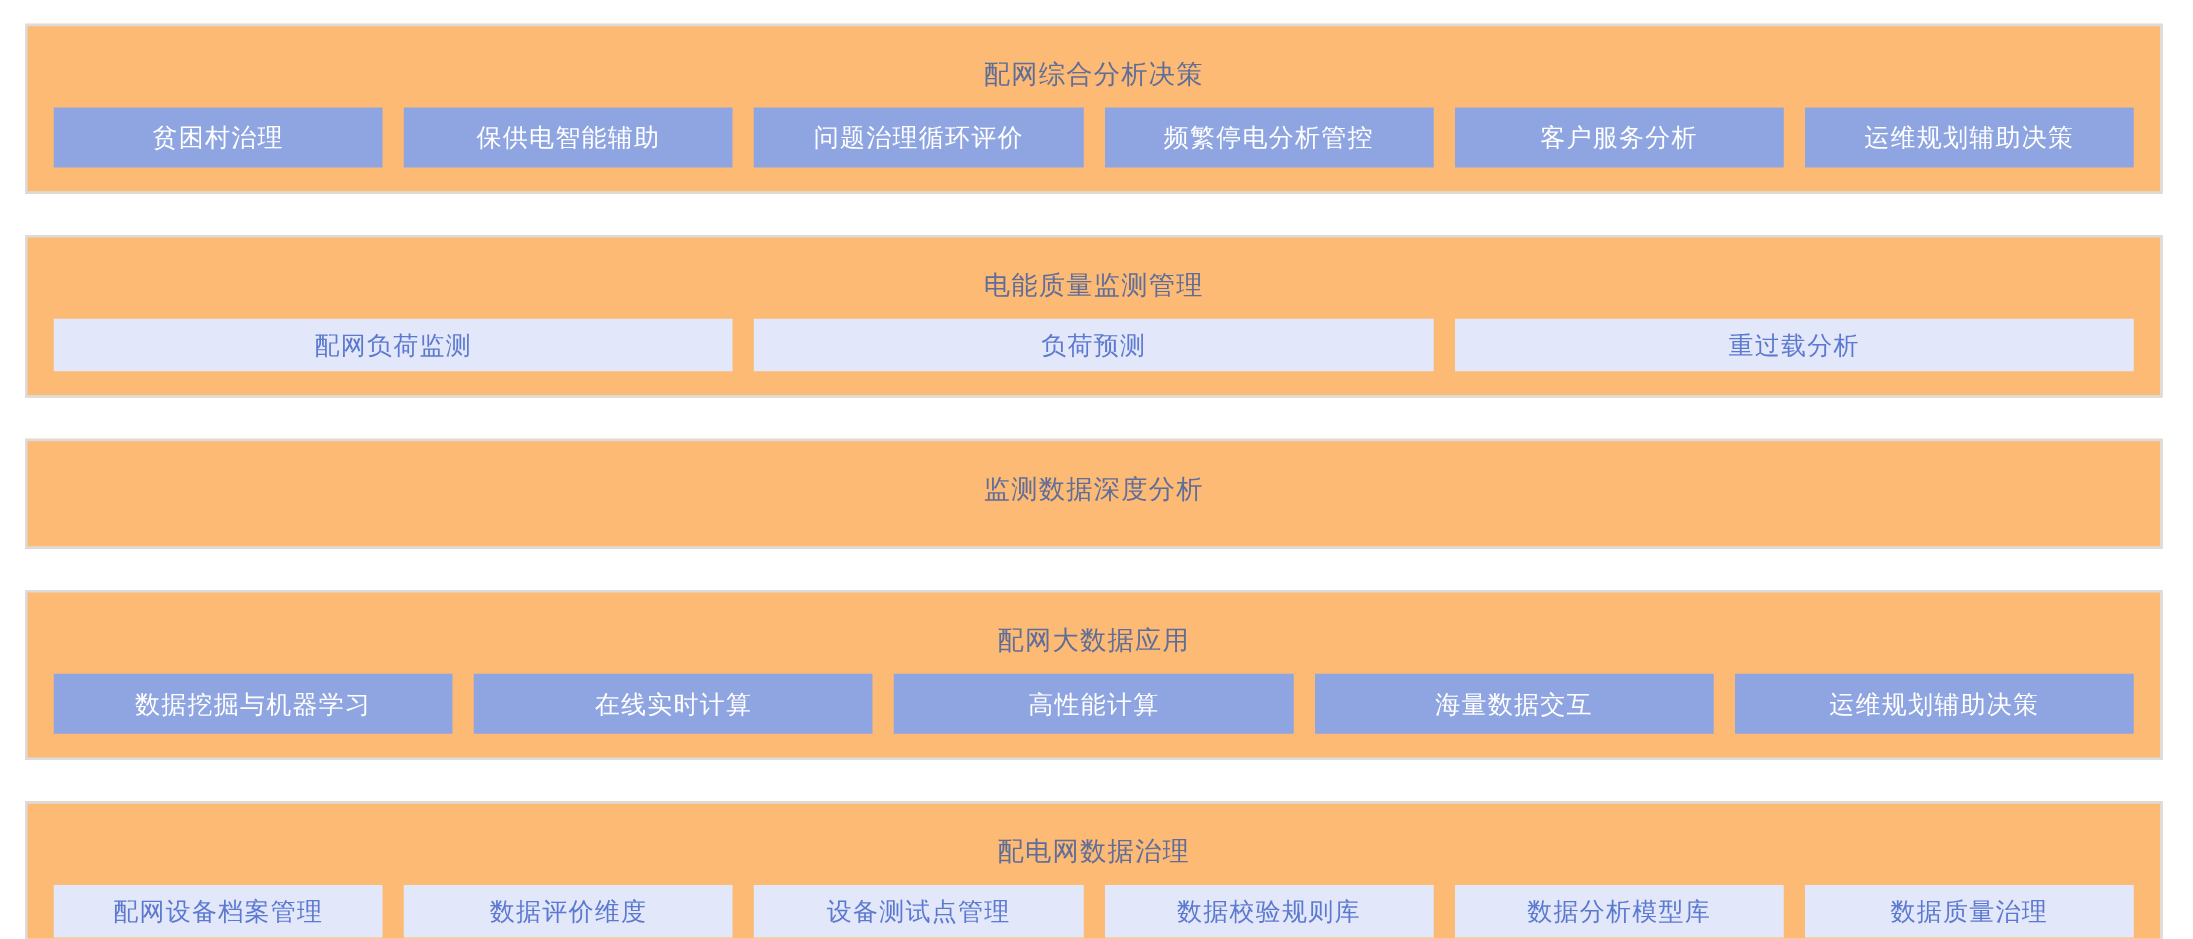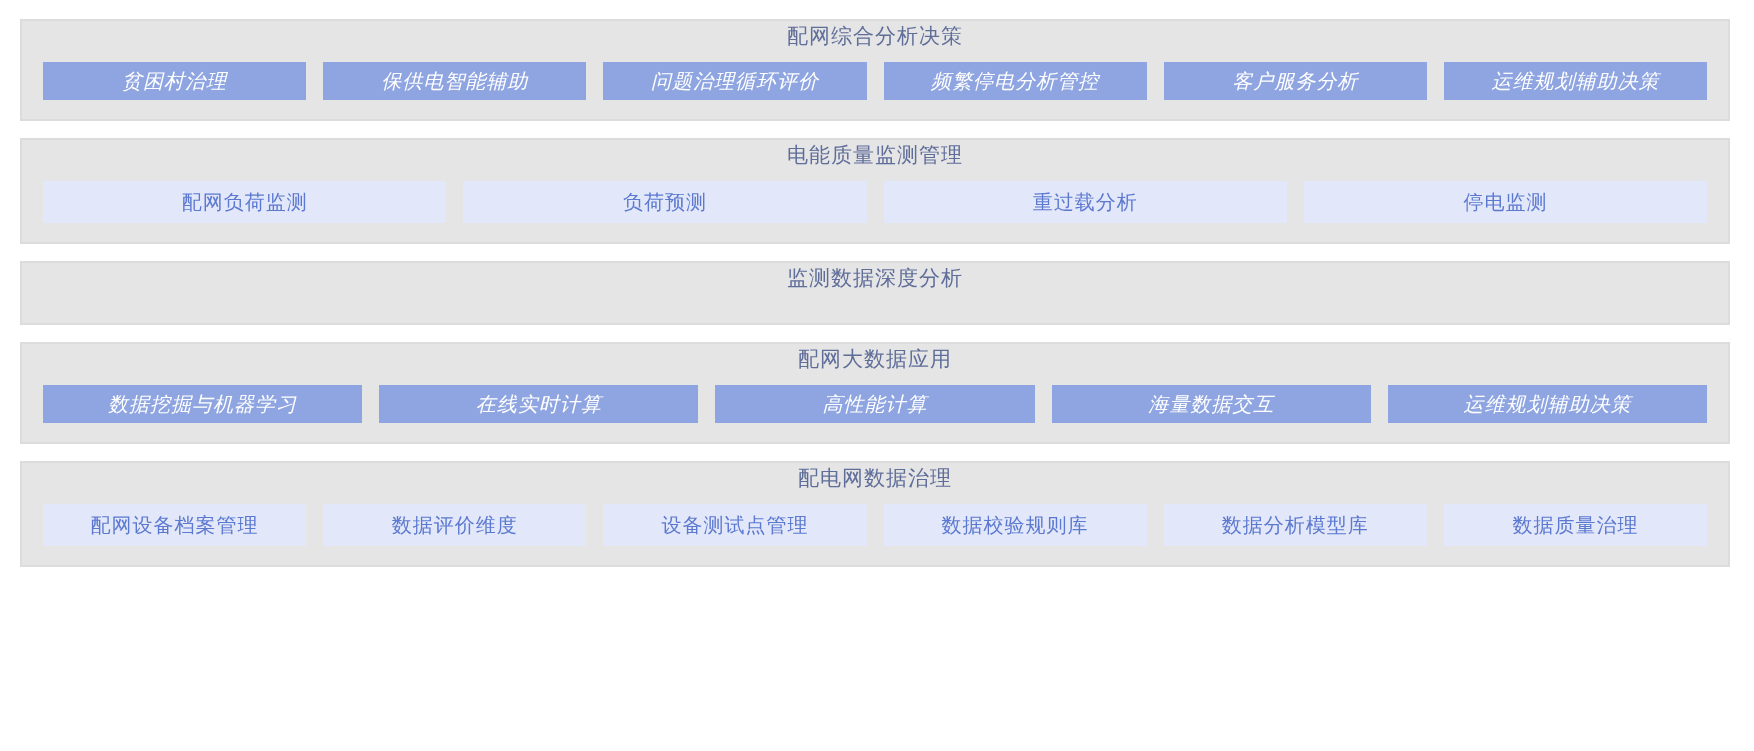--- a/index.html
+++ b/index.html
@@ -16,24 +16,24 @@
   html,body{margin:0;padding:0;}
   body{
     width:1754px;
     height:751px;
     background:var(--page-bg);
     font-family:"Liberation Sans","DejaVu Sans",sans-serif;
     padding:19px 24px 0 20px;
     overflow:hidden;
   }
   .section-card{
-    background:#e5e5e5;
+    background:#fdba74;
     border:2px solid var(--card-border);
-    margin-bottom:17px;
-    padding:0 21px 19px 21px;
+    margin-bottom:33px;
+    padding:24px 21px 19px 21px;
   }
   .section-title{
     margin:0 0 11px 0;
     text-align:center;
     font-size:21px;
     font-weight:400;
     line-height:30px;
     color:var(--title-text);
     letter-spacing:1px;
   }
@@ -49,22 +49,21 @@
     display:flex;
     align-items:center;
     justify-content:center;
     cursor:pointer;
     padding:0;
     border-radius:0;
   }
   .style-dark .tile{
     background:var(--dark-tile-bg);
     color:var(--dark-tile-text);
-    height:38px;
-    font-style:italic;
+    height:48px;
   }
   .style-light .tile{
     background:var(--light-tile-bg);
     color:var(--tile-text-blue);
     height:42px;
   }
   .style-teal .tile{
     background:var(--teal-tile-bg);
     color:var(--tile-text-blue);
     height:46px;
@@ -88,21 +87,20 @@
       </div>
   </section>
 
   <section class="section-card style-light">
     <h2 class="section-title">电能质量监测管理</h2>
     <div class="rows">
         <div class="row">
           <button class="tile">配网负荷监测</button>
           <button class="tile">负荷预测</button>
           <button class="tile">重过载分析</button>
-          <button class="tile">停电监测</button>
         </div>
       </div>
   </section>
 
   <section class="section-card style-teal">
     <h2 class="section-title">监测数据深度分析</h2>
   </section>
 
   <section class="section-card style-dark">
     <h2 class="section-title">配网大数据应用</h2>

